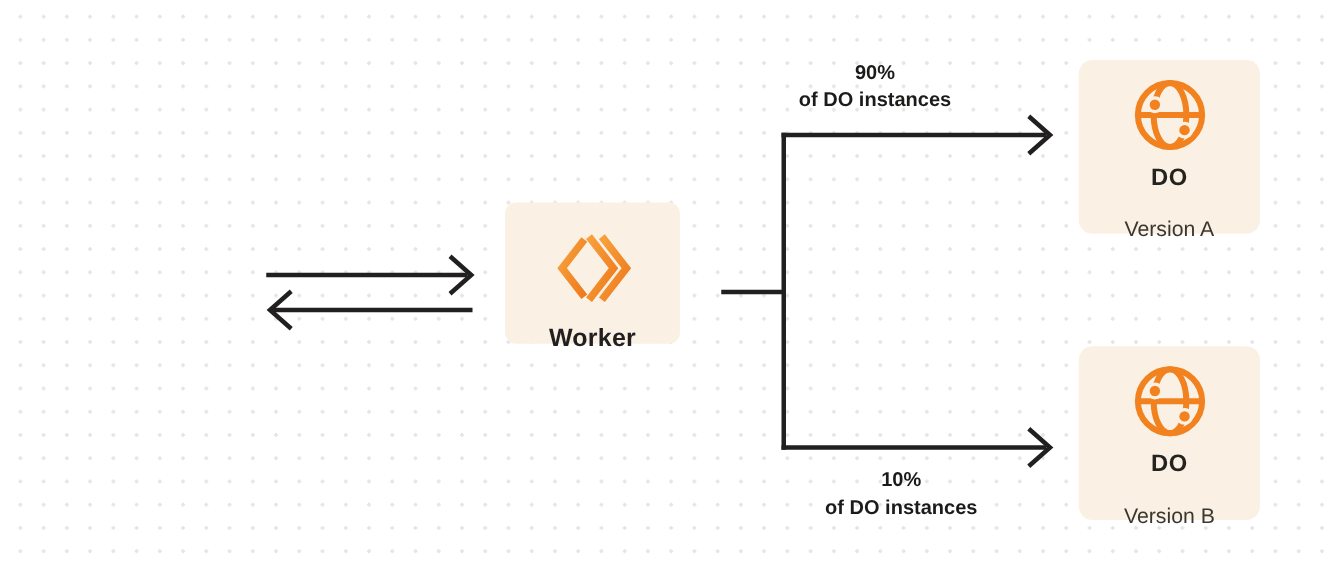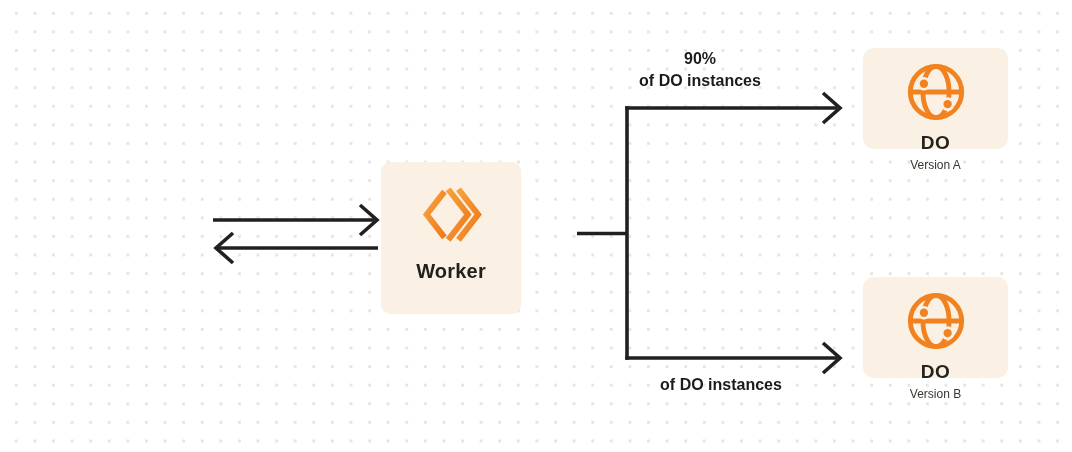--- a/index.html
+++ b/index.html
@@ -32,55 +32,55 @@
     width: 140px; height: 140px;
     background: #f4f4f6;
   }
   .client-box .node-label {
     font-size: 20px;
     font-weight: 700;
     color: #211f1f;
     letter-spacing: 0.2px;
   }
   .worker-box {
-    left: 381px; top: 162px;
-    width: 140px; height: 152px;
+    left: 404px; top: 162px;
+    width: 140px; height: 113px;
     background: #faf1e4;
     justify-content: flex-start;
     padding-top: 24px;
   }
   .worker-box .node-label {
     font-size: 20px;
     font-weight: 700;
     color: #211f1f;
     margin-top: 16px;
     letter-spacing: 0.2px;
   }
   .do-box {
-    width: 145px; height: 101px;
+    width: 145px; height: 139px;
     background: #faf1e4;
     border-radius: 11px;
     justify-content: flex-start;
     padding-top: 13px;
   }
   .do-box-a { left: 863px; top: 48px; }
   .do-box-b { left: 863px; top: 277px; }
   .do-title {
     font-size: 19px;
     font-weight: 700;
     color: #25231f;
     margin-top: 10px;
     letter-spacing: 0.4px;
     line-height: 1.1;
   }
   .do-subtitle {
-    font-size: 12px;
+    font-size: 17px;
     font-weight: 400;
     color: #3a3731;
-    margin-top: 4px;
+    margin-top: 20px;
     line-height: 1.2;
   }
   .icon-wrap {
     display: block;
     line-height: 0;
   }
   .edge-label {
     position: absolute;
     width: 220px;
     text-align: center;
@@ -178,16 +178,17 @@
     </span>
     <span class="do-title">DO</span>
     <span class="do-subtitle">Version B</span>
   </div>
 
   <div class="edge-label edge-label-top">
     <div>90%</div>
     <div>of DO instances</div>
   </div>
   <div class="edge-label edge-label-bottom">
+    <div>10%</div>
     <div>of DO instances</div>
   </div>
 
 </div>
 
 </body></html>

